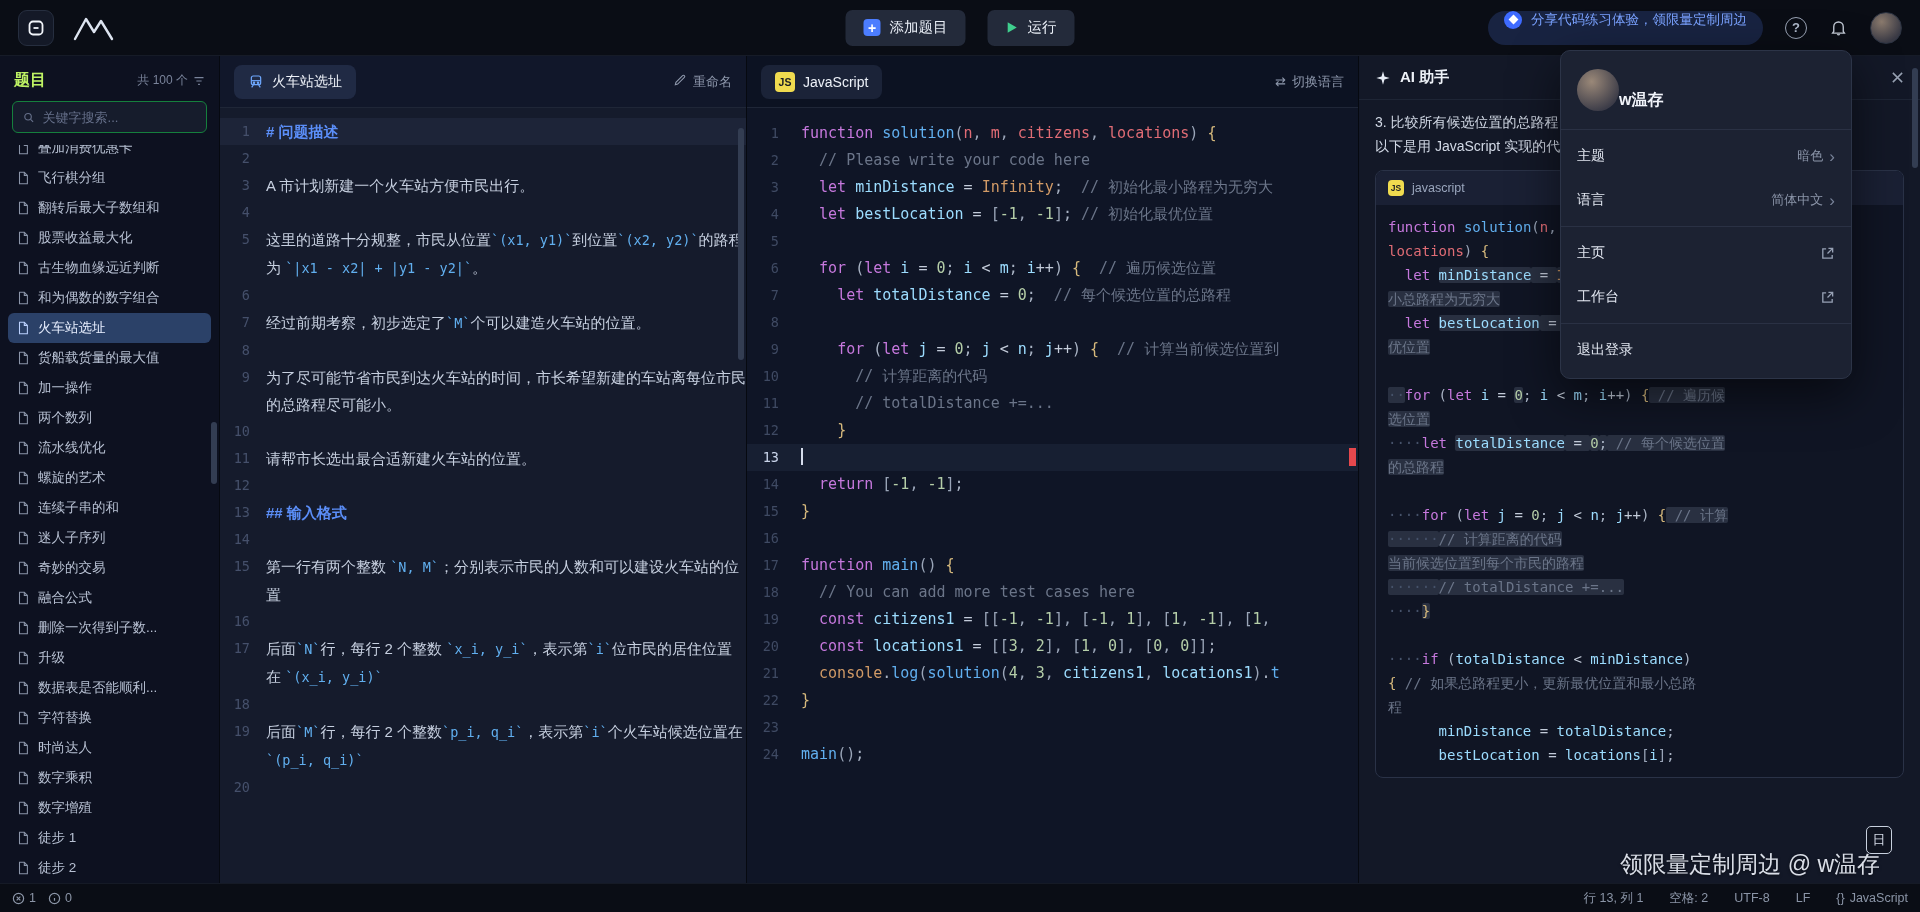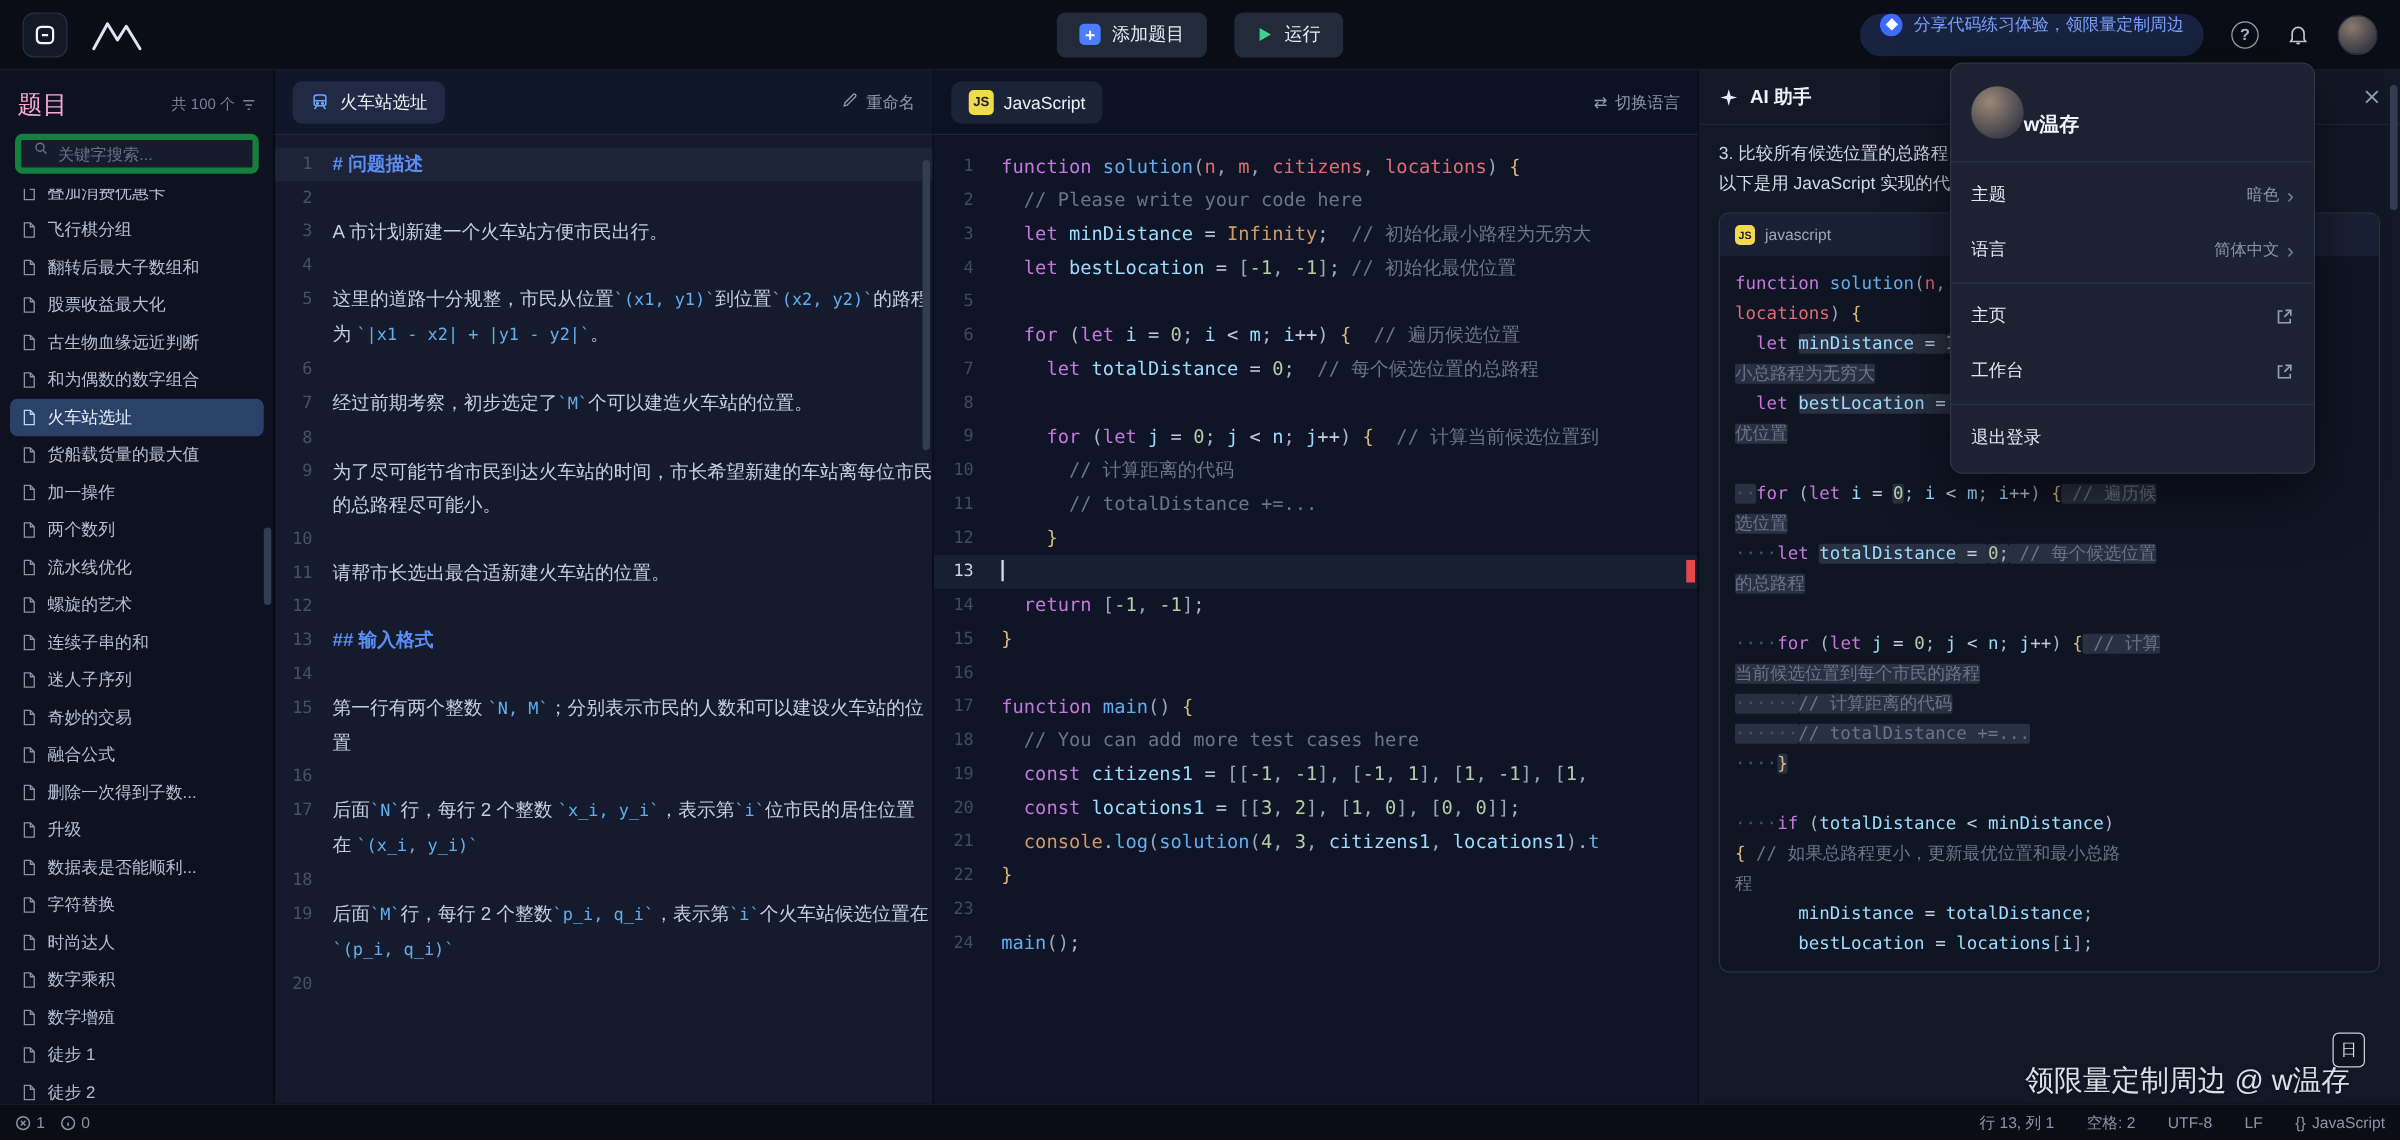--- a/index.html
+++ b/index.html
@@ -29,24 +29,24 @@
   .avatar{width:32px;height:32px;border-radius:50%;border:1px solid #2c3342;
           background:radial-gradient(circle at 35% 30%,#8a7a6d,#3a3a45 72%)}
 
   
   .main{position:absolute;top:56px;left:0;right:0;bottom:29px;display:flex}
   .panel-head{height:52px;display:flex;align-items:center;padding:0 14px;border-bottom:1px solid #1f2637}
 
   
   .sidebar{width:220px;background:#0d1120;border-right:1px solid #060910;display:flex;flex-direction:column;position:relative}
   .sb-head{display:flex;align-items:center;padding:14px 14px 10px;gap:8px}
-  .sb-title{font-size:20px;font-weight:400;color:#f9a8d4}
+  .sb-title{font-size:16px;font-weight:700;color:#bef264}
   .sb-count{margin-left:auto;font-size:12px;color:#79839a;display:flex;align-items:center;gap:5px}
-  .sb-search{margin:0 12px 12px;height:32px;background:#161c2c;border:5px solid #15803d;border-radius:6px;
-             display:flex;gap:8px;padding:0 10px;color:#66708a}
+  .sb-search{margin:0 12px 12px;height:32px;background:#161c2c;border:1px solid #15803d;border-radius:6px;
+             display:flex;align-items:center;gap:8px;padding:0 10px;color:#66708a}
   .sb-search input{background:transparent;border:none;outline:none;color:#cbd4e4;font-size:13px;width:100%;
                    font-family:"Liberation Sans",sans-serif}
   .sb-search input::placeholder{color:#66708a}
   .sb-list{flex:1;overflow:hidden;padding:2px 8px 0}
   .sb-item{height:30px;display:flex;align-items:center;gap:8px;padding:0 8px;border-radius:6px;color:#b7c0d2;
            font-size:13.5px;white-space:nowrap;cursor:pointer}
   .sb-item.clipped{margin-top:-14px}
   .sb-item.selected{background:#2b4168;color:#e8efff}
   .sb-ic{color:#8b95a9;display:flex;flex:none}
   .sb-item.selected .sb-ic{color:#bcd2ff}
@@ -604,22 +604,22 @@
               <div class="aline"><span class="cm gh">小总路程为无穷大</span></div>
               <div class="aline"><span class="pl">  </span><span class="kw">let</span><span class="pl"> </span><span class="va gh">bestLocation</span><span class="op gh"> = </span><span class="pu gh">[-1, -1];</span><span class="cm gh"> // 初始化最</span></div>
               <div class="aline"><span class="cm gh">优位置</span></div>
               <div class="aline"></div>
               <div class="aline"><span class="dt gh">··</span><span class="kw">for</span><span class="pl"> (</span><span class="kw">let</span><span class="pl"> </span><span class="va">i</span><span class="op"> = </span><span class="nu gh">0</span><span class="pl">; </span><span class="va">i</span><span class="op"> &lt; </span><span class="va">m</span><span class="pl">; </span><span class="va">i</span><span class="op">++</span><span class="pl">) </span><span class="br">{</span><span class="cm gh"> // 遍历候</span></div>
               <div class="aline"><span class="cm gh">选位置</span></div>
               <div class="aline"><span class="dt">····</span><span class="kw">let</span><span class="pl"> </span><span class="va gh">totalDistance</span><span class="op gh"> = </span><span class="nu gh">0</span><span class="pl gh">;</span><span class="cm gh"> // 每个候选位置</span></div>
               <div class="aline"><span class="cm gh">的总路程</span></div>
               <div class="aline"></div>
               <div class="aline"><span class="dt">····</span><span class="kw">for</span><span class="pl"> (</span><span class="kw">let</span><span class="pl"> </span><span class="va">j</span><span class="op"> = </span><span class="nu">0</span><span class="pl">; </span><span class="va">j</span><span class="op"> &lt; </span><span class="va">n</span><span class="pl">; </span><span class="va">j</span><span class="op">++</span><span class="pl">) </span><span class="br">{</span><span class="cm gh"> // 计算</span></div>
+              <div class="aline"><span class="dt gh">······</span><span class="cm gh">// 计算距离的代码</span></div>
               <div class="aline"><span class="cm gh">当前候选位置到每个市民的路程</span></div>
-              <div class="aline"><span class="dt gh">······</span><span class="cm gh">// 计算距离的代码</span></div>
               <div class="aline"><span class="dt gh">······</span><span class="cm gh">// totalDistance +=...</span></div>
               <div class="aline"><span class="dt">····</span><span class="br gh">}</span></div>
               <div class="aline"></div>
               <div class="aline"><span class="dt">····</span><span class="kw">if</span><span class="pl"> (</span><span class="va">totalDistance</span><span class="op"> &lt; </span><span class="va">minDistance</span><span class="pl">)</span></div>
               <div class="aline"><span class="br">{</span><span class="cm"> // 如果总路程更小，更新最优位置和最小总路</span></div>
               <div class="aline"><span class="cm">程</span></div>
               <div class="aline"><span class="pl">      </span><span class="va">minDistance</span><span class="op"> = </span><span class="va">totalDistance</span><span class="pl">;</span></div>
               <div class="aline"><span class="pl">      </span><span class="va">bestLocation</span><span class="op"> = </span><span class="va">locations</span><span class="pu">[</span><span class="va">i</span><span class="pu">]</span><span class="pl">;</span></div>
             </div>
         </div>

